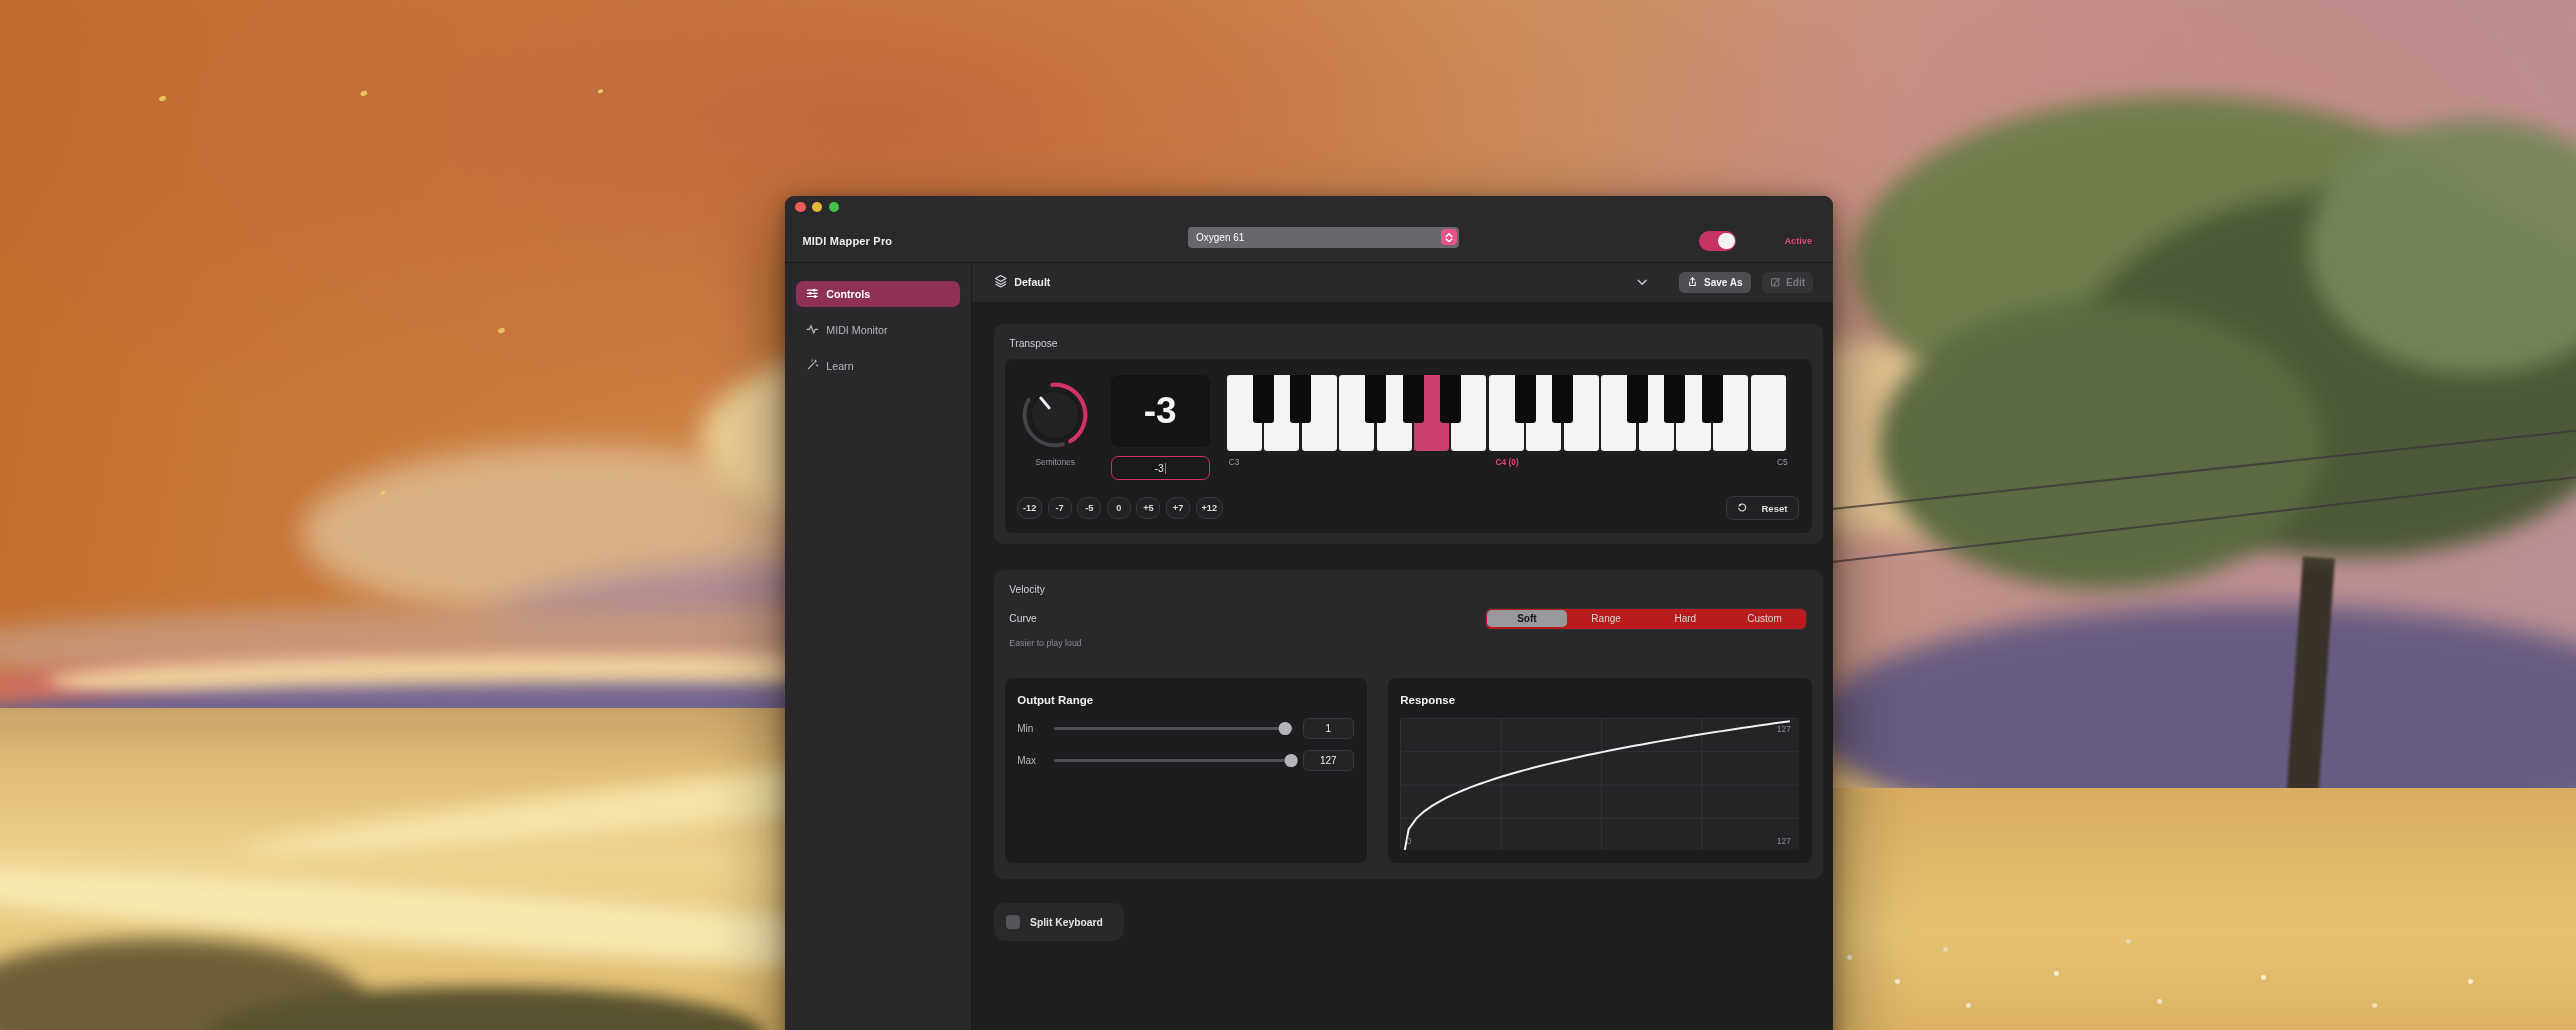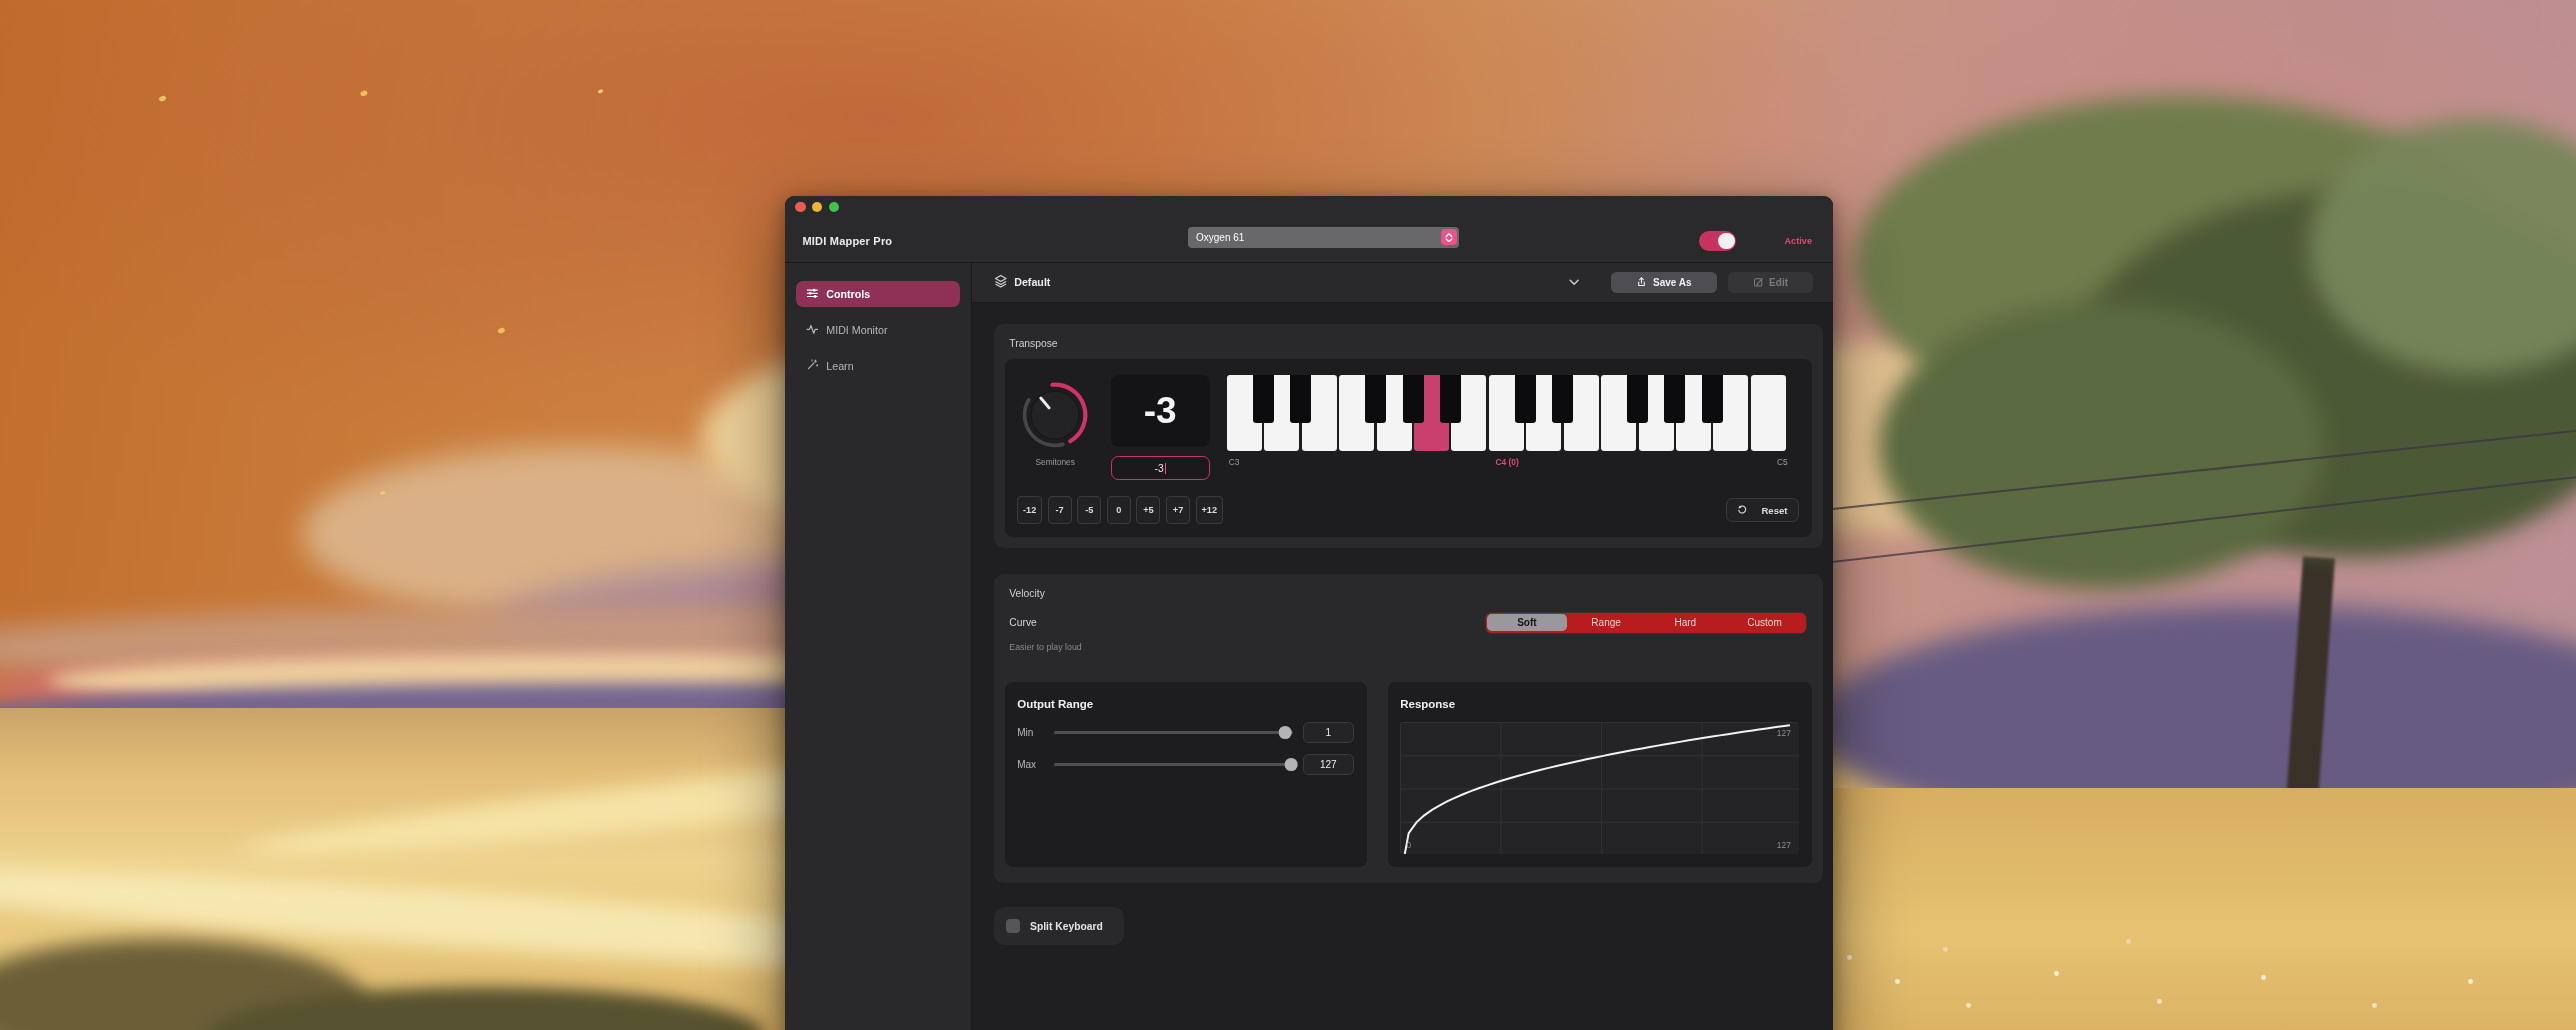--- a/index.html
+++ b/index.html
@@ -78,21 +78,21 @@
     font-size:10.7px;color:#b6b6bb;margin-bottom:10.3px;}
   .side-item svg{flex:none;}
   .side-item.active{background:#8e3155;color:#fff;font-weight:bold;}
 
   .main{flex:1;display:flex;flex-direction:column;min-width:0;}
   .presetbar{height:39px;flex:none;background:#29292b;border-bottom:0.8px solid #1b1b1d;
     display:flex;align-items:center;padding:0 20px 0 21.5px;}
   .preset-left{display:flex;align-items:center;gap:7.2px;font-size:10.7px;font-weight:bold;color:#ececee;}
   .preset-right{margin-left:auto;display:flex;align-items:center;gap:11px;}
   .chev-btn{margin-right:21px;display:flex;align-items:center;}
-  .btn{display:flex;align-items:center;gap:5.6px;height:21px;padding:0 25px;border-radius:5.6px;
+  .btn{display:flex;align-items:center;gap:5.6px;height:21px;padding:0 8px;border-radius:5.6px;
     font-size:10px;font-weight:bold;}
   .btn.saveas{background:#4d4d52;color:#f2f2f4;}
   .btn.edit{background:#353538;color:#7a7a80;}
 
   .content{flex:1;background:#1f1f21;padding:21px 10.3px 0 21.5px;overflow:hidden;}
   .card{background:#29292b;border-radius:9.6px;padding:11px;box-sizing:border-box;width:829px;}
   .card-header{font-size:10.3px;color:#cfcfd4;padding:3.2px 4.8px 9.6px;}
   .panel{background:#1d1d1f;border-radius:8px;padding:16px 12.7px 12.7px;box-sizing:border-box;}
 
   
@@ -109,21 +109,21 @@
   .keyboard{position:relative;height:76px;}
   .wkey{position:absolute;top:0;height:76px;background:#f4f4f5;border-radius:3.2px;}
   .wkey.hl{background:#c9406e;}
   .bkey{position:absolute;top:0;height:48px;width:21px;background:#0c0c0e;border-radius:0 0 3.2px 3.2px;z-index:2;}
   .kb-labels{position:relative;height:14.3px;margin-top:4.8px;font-size:8.4px;color:#9a9aa0;}
   .kb-lab{position:absolute;top:1.6px;}
   .kb-lab.low{left:1.6px;}
   .kb-lab.center{left:280px;transform:translateX(-50%);color:#d94a77;font-weight:bold;}
   .kb-lab.high{right:1.6px;}
   .quick-row{display:flex;align-items:center;gap:5.6px;margin-top:16px;}
-  .qbtn{min-width:24px;height:28px;padding:0 4.8px;border:0.8px solid #3a3a3e;border-radius:4px;background:#222224;
+  .qbtn{min-width:24px;height:22px;padding:0 4.8px;border:0.8px solid #3a3a3e;border-radius:10px;background:#222224;
     display:flex;align-items:center;justify-content:center;font-size:9.2px;font-weight:bold;color:#dcdcde;box-sizing:border-box;}
   .reset-btn{margin-left:auto;display:flex;align-items:center;gap:14px;height:22px;padding:0 10.3px;border:0.8px solid #3a3a3e;
     border-radius:6.4px;background:#222224;font-size:9.6px;font-weight:bold;color:#dcdcde;}
 
   
   .vel-card{margin-top:25.5px;padding:12.7px 11px 16px;}
   .vel-header{font-size:10.3px;color:#cfcfd4;padding:1.6px 4.8px 12.7px;}
   .curve-row{display:flex;align-items:center;padding:0 4.8px;}
   .curve-label{font-size:10.3px;color:#d6d6da;}
   .segmented{margin-left:auto;width:322px;height:22px;background:#b91c1c;border:0.8px solid #323236;border-radius:6.4px;

